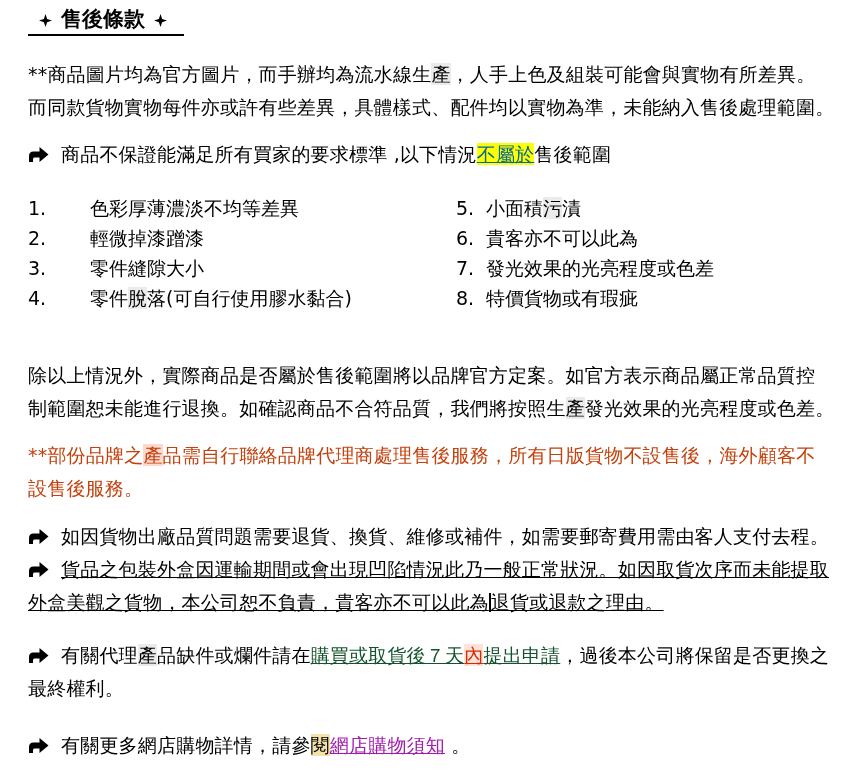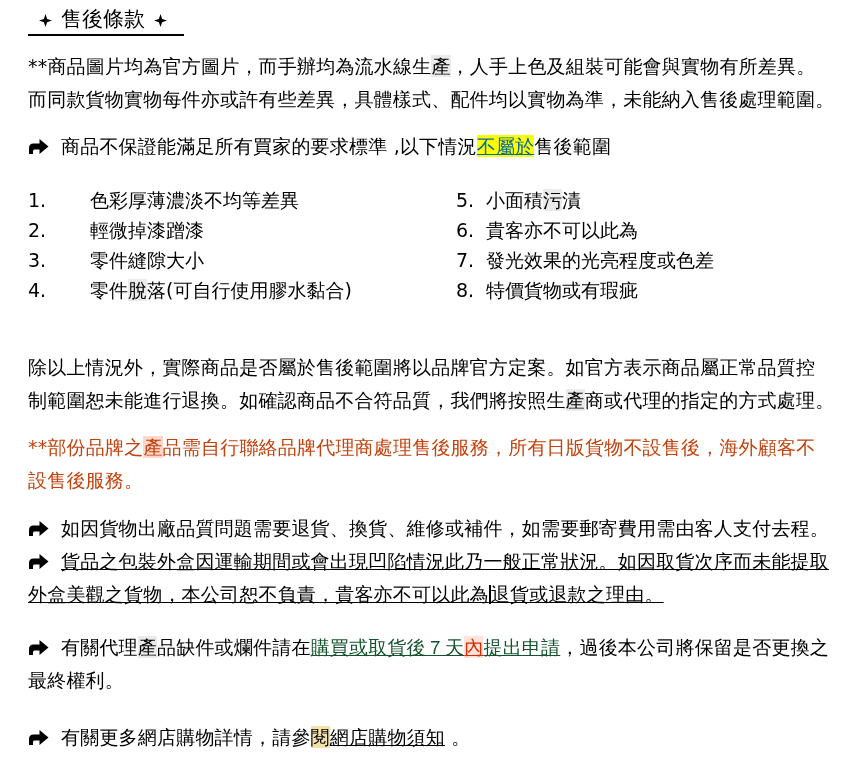--- a/index.html
+++ b/index.html
@@ -5,22 +5,22 @@
   html,body{margin:0;padding:0;background:#ffffff;}
   body{
     width:864px;height:773px;overflow:hidden;
     font-family:"DejaVu Sans","Liberation Sans",sans-serif;
     color:#000;font-size:19px;
   }
   .page{padding:4px 20px 0 28px;}
 
   
   .doc-title{
-    display:inline-block;margin:2px 0 8px 0;
-    font-size:21px;font-weight:normal;line-height:26px;
+    display:inline-block;margin:2px 0 16px 0;
+    font-size:21px;font-weight:bold;line-height:26px;
     border-bottom:2px solid #000;padding:0 8px 2px 2px;
     white-space:nowrap;
     text-align:right;
   }
   .star-icon{width:13px;height:13px;margin:0 9px;vertical-align:-1px;}
 
   
   .para{margin:0;line-height:33px;letter-spacing:0.2px;}
   .intro{margin-top:6px;}
   .notice{margin-top:14px;}
@@ -42,21 +42,21 @@
   .num-l{display:inline-block;width:62px;}
   .num-r{display:inline-block;width:30px;}
 
   
   .seg-n{}
   .seg-fb{background:#ebebeb;}
   .seg-hl{color:#0369a1;background:#ffff00;text-decoration:underline;}
   .seg-rfb{background:#ffd8cd;}
   .seg-rl{color:#14532d;text-decoration:underline;}
   .seg-rlfb{color:#d42c00;text-decoration:underline;background:#ffe3db;}
-  .seg-bl{color:#000000;text-decoration:underline;cursor:pointer;}
+  .seg-bl{color:#a21caf;text-decoration:underline;cursor:pointer;}
   .seg-tanfb{background:#f3e3ab;}
   .text-caret{display:inline-block;width:0;border-left:2px solid #000;height:19px;vertical-align:-3px;}
 </style>
 </head>
 <body>
 
 <div class="page">
 
   
   <h1 class="doc-title"><svg class="star-icon" viewBox="0 0 16 16">
@@ -83,21 +83,21 @@
     </div>
     <div class="list-col-right">
       <div class="li"><span class="num-r">5.</span><span><span class="seg-n">小面積</span><span class="seg-fb">污</span><span class="seg-n">漬</span></span></div>
       <div class="li"><span class="num-r">6.</span><span><span class="seg-n">貴客亦不可以此為</span></span></div>
       <div class="li"><span class="num-r">7.</span><span><span class="seg-n">發光效果的光亮程度或色差</span></span></div>
       <div class="li"><span class="num-r">8.</span><span><span class="seg-n">特價貨物或有瑕疵</span></span></div>
     </div>
   </div>
 
   
-  <p class="para general"><span class="seg-n">除以上情況外，實際商品是否屬於售後範圍將以品牌官方定案。如官方表示商品屬正常品質控</span><br><span class="seg-n">制範圍恕未能進行退換。如確認商品不合符品質，我們將按照生</span><span class="seg-fb">產</span><span class="seg-n">商或代理的指定的方式處理。</span></p>
+  <p class="para general"><span class="seg-n">除以上情況外，實際商品是否屬於售後範圍將以品牌官方定案。如官方表示商品屬正常品質控</span><br><span class="seg-n">制範圍恕未能進行退換。如確認商品不合符品質，我們將按照生</span><span class="seg-fb">產</span><span class="seg-n">發光效果的光亮程度或色差。</span></p>
 
   
   <p class="para red-para"><span class="seg-n">**部份品牌之</span><span class="seg-rfb">產</span><span class="seg-n">品需自行聯絡品牌代理商處理售後服務，所有日版貨物不設售後，海外顧客不</span><br><span class="seg-n">設售後服務。</span></p>
 
   
   <p class="para a1"><svg class="arrow-icon" viewBox="0 0 20 15">
         <path d="M11 0 L20 7.5 L11 15 L11 10.5 L6 10.5 C4.8 10.5 4.5 11.5 4.5 13 L4.5 15 L0.5 15 L0.5 9 C0.5 6 2 4.5 5 4.5 L11 4.5 Z" fill="#000"></path>
       </svg><span><span class="seg-n">如因貨物出廠品質問題需要退貨、換貨、維修或補件，如需要郵寄費用需由客人支付去程。</span></span></p>
 
   

